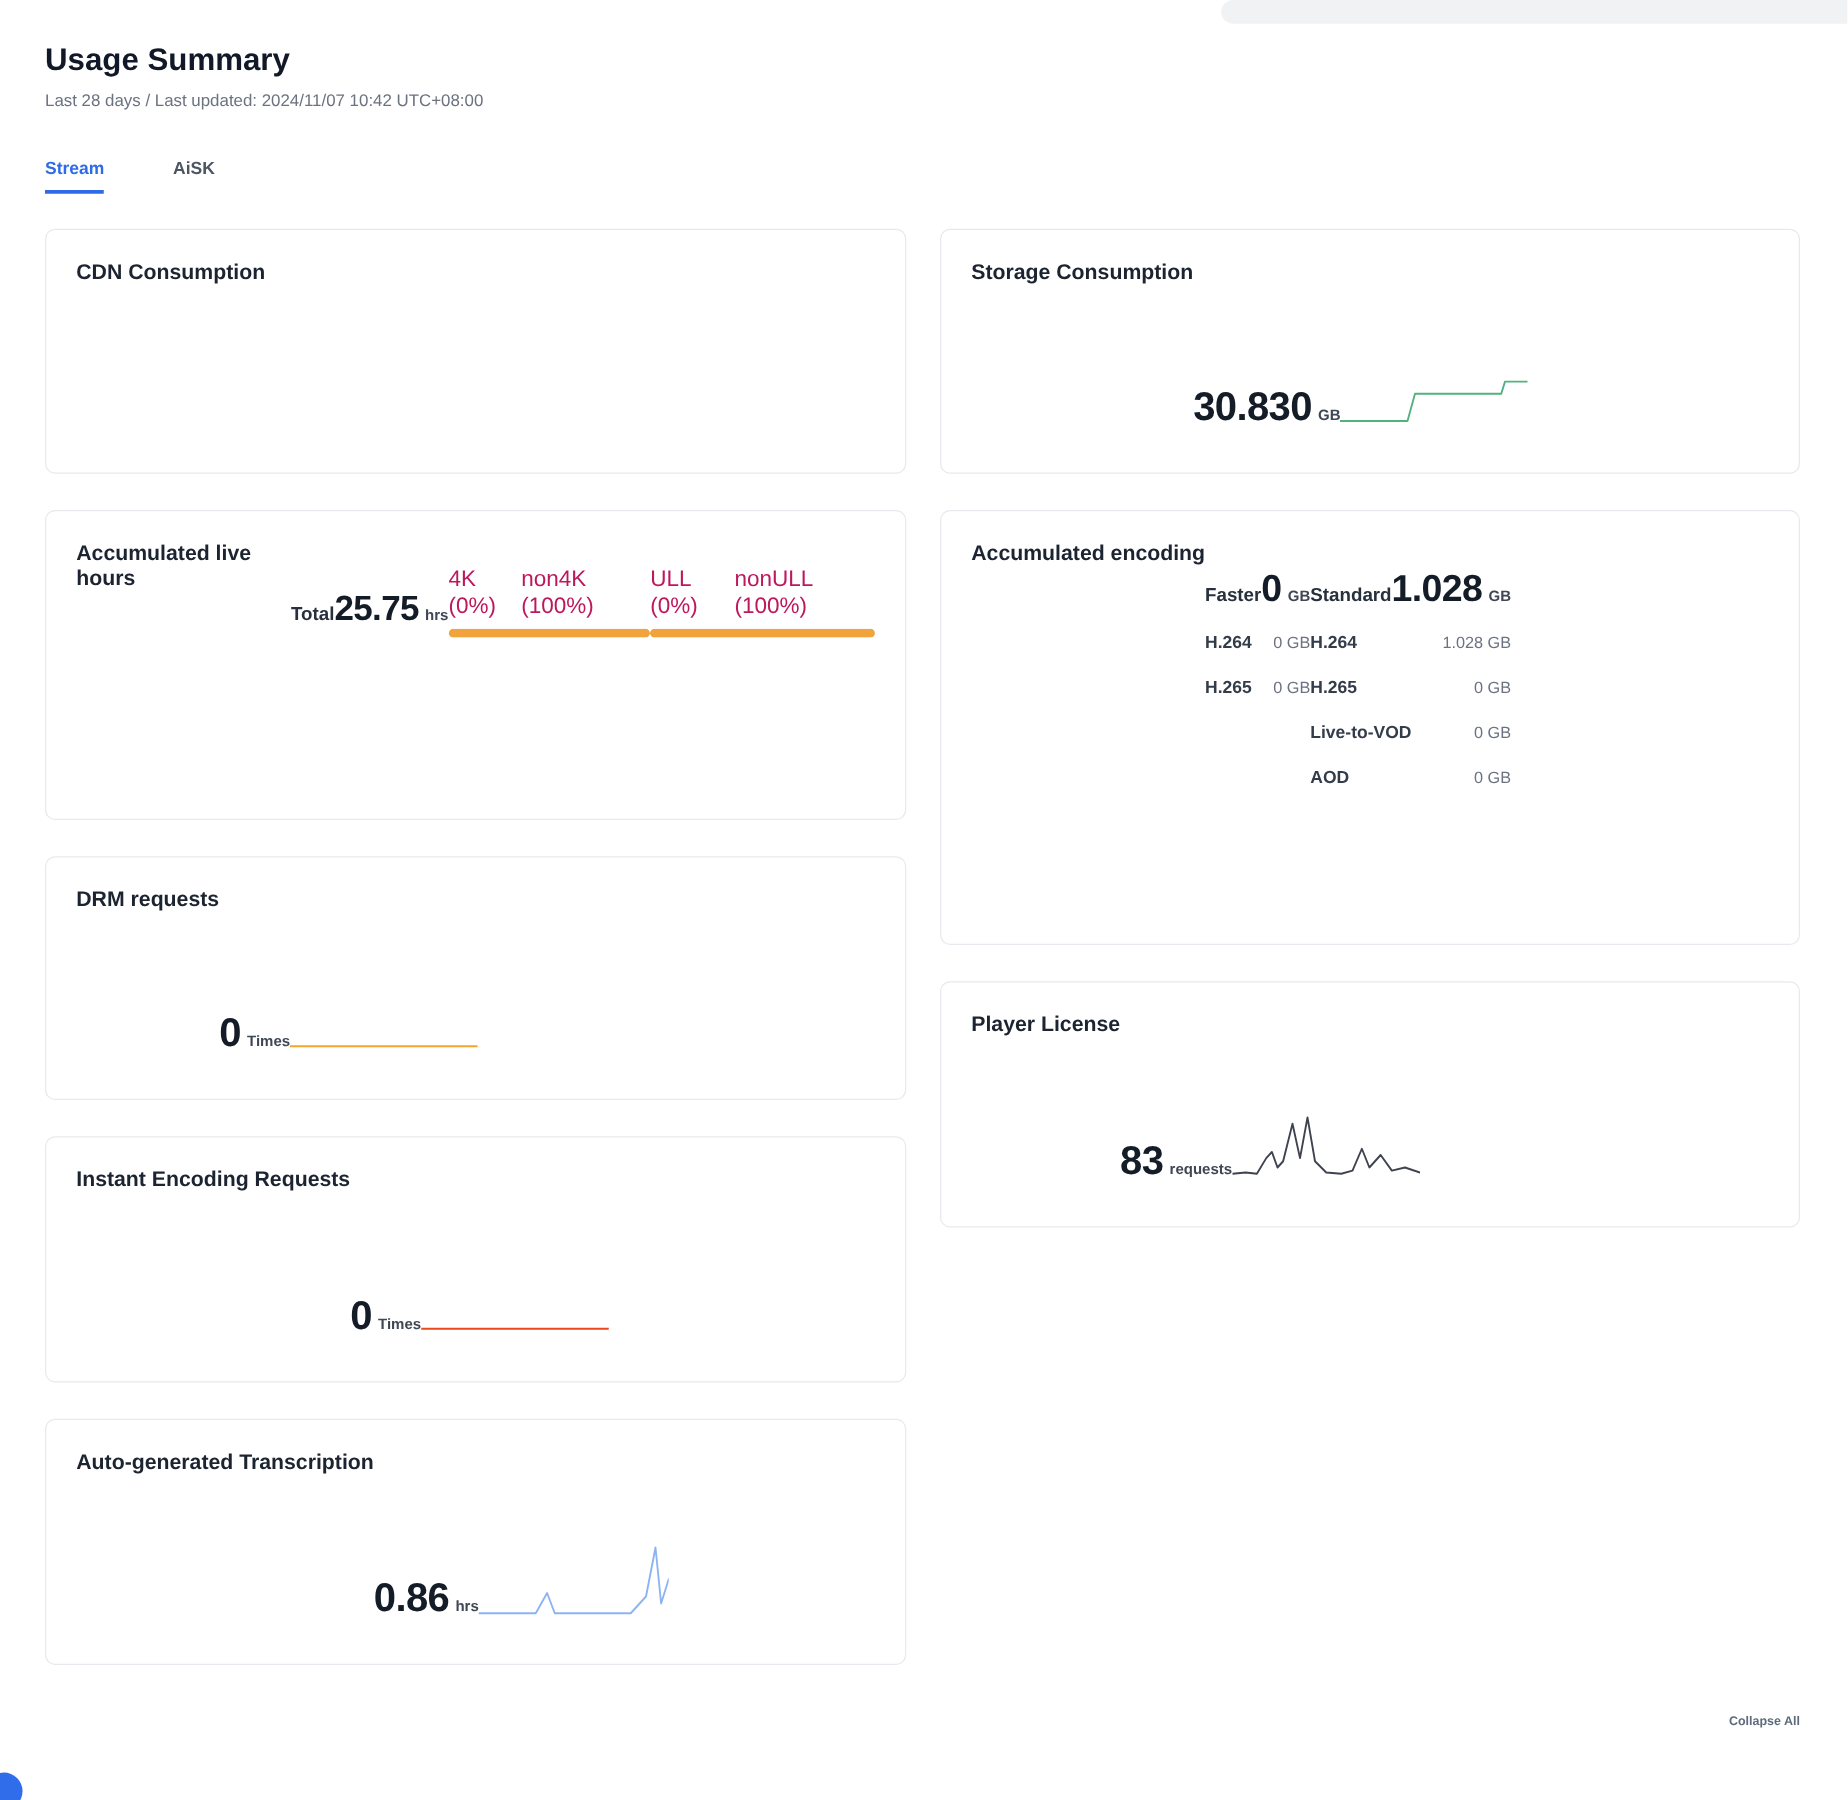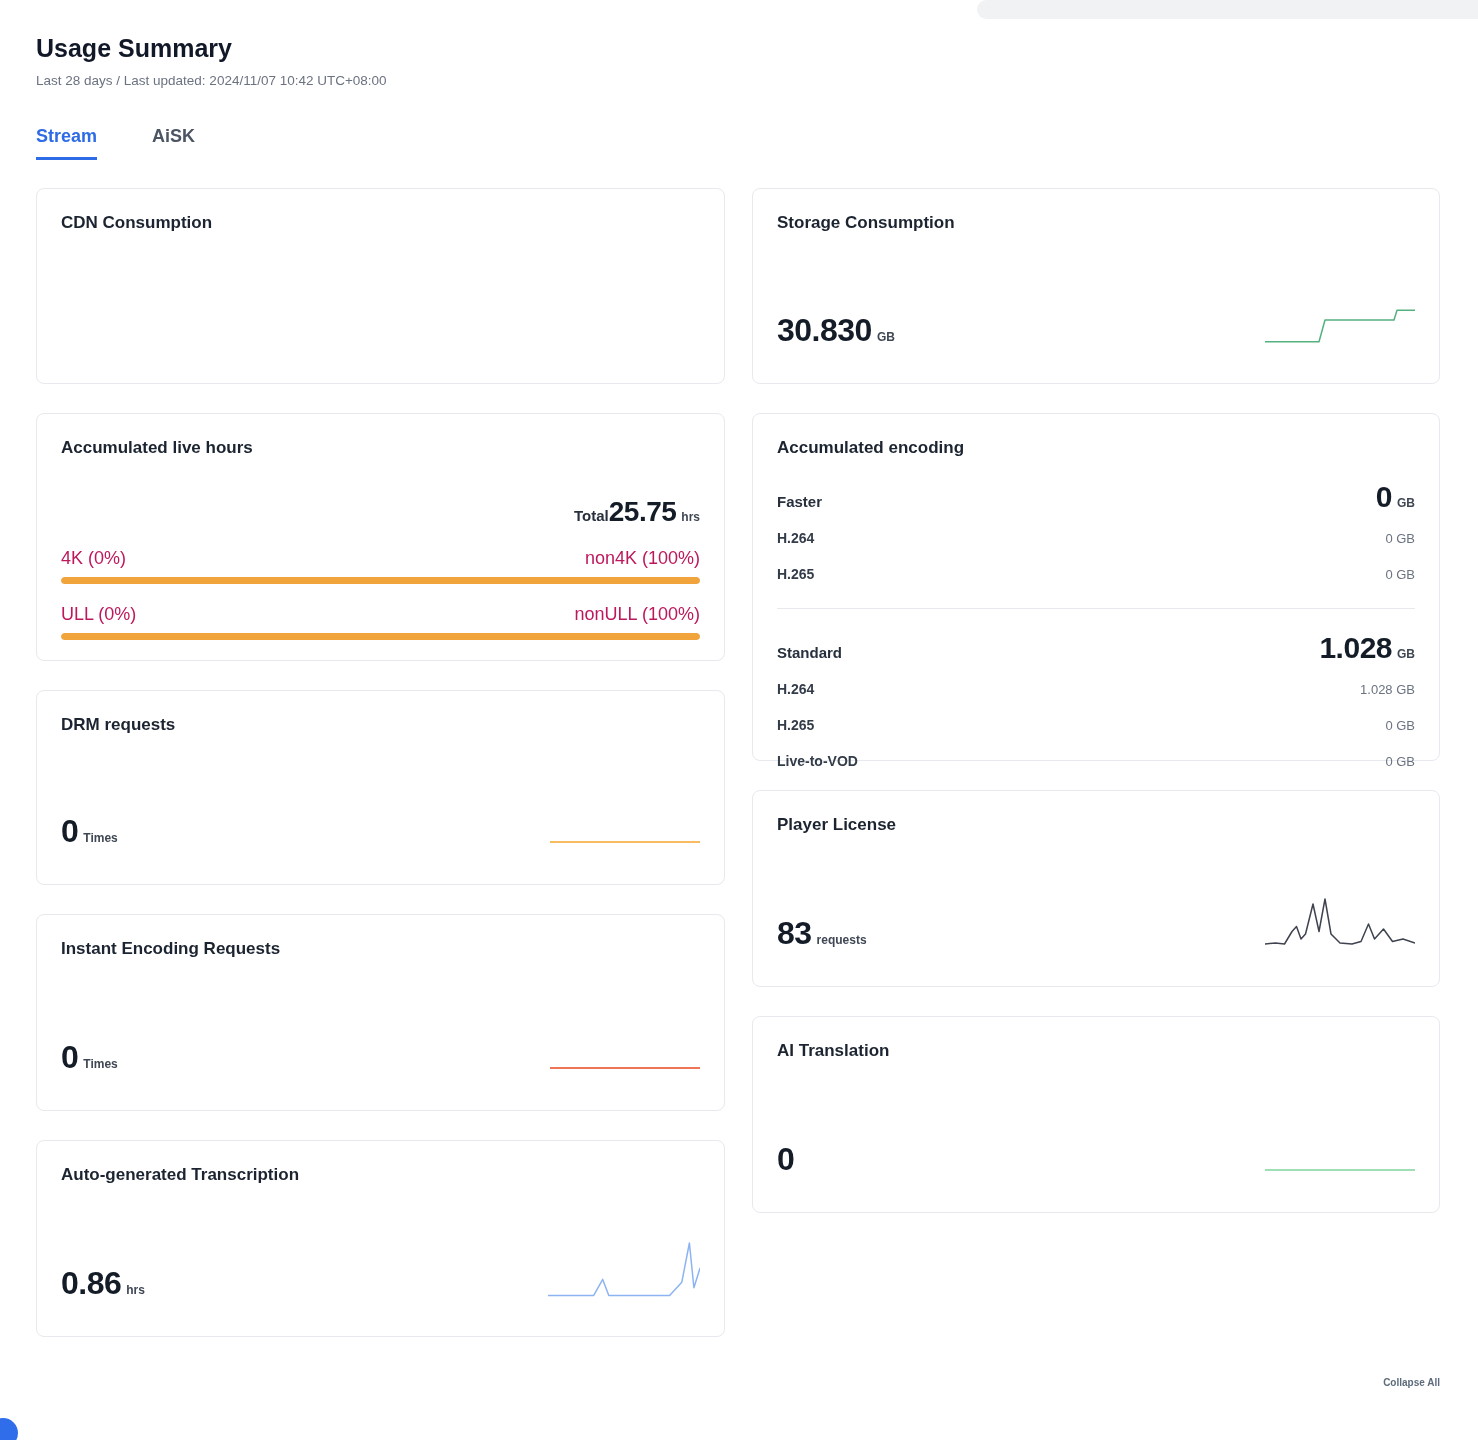--- a/index.html
+++ b/index.html
@@ -16,31 +16,31 @@
   .fab-edge {
     position:absolute; left:-12px; bottom:-8px; width:30px; height:30px;
     border-radius:50%; background:#2f6deb;
   }
   .page { padding:34px 38px 26px 36px; position:relative; }
 
   .page-title { font-size:25px; font-weight:700; color:#111827; margin:0; }
   .page-subtitle { font-size:13.5px; color:#6b7280; margin-top:10px; }
 
   .tabs { display:flex; gap:55px; margin-top:38px; }
-  .tab { font-size:18px; font-weight:700; color:#4b5563; padding-bottom:10px; cursor:pointer; }
+  .tab { font-size:14px; font-weight:700; color:#4b5563; padding-bottom:10px; cursor:pointer; }
   .tab.active { color:var(--accent, #2e6be6); border-bottom:3px solid var(--accent, #2e6be6); }
 
   .grid { display:flex; gap:27px; margin-top:28px; }
   .col { display:flex; flex-direction:column; gap:29px; }
   .col-left  { width:689px; }
   .col-right { width:688px; }
 
   .card {
     background:#fff; border:1px solid #e7e9ee; border-radius:8px;
-    padding:24px; display:flex; flex-direction:column;
+    padding:24px; display:flex; 
   }
   .h-sm  { height:196px; }
   .h-live{ height:248px; }
   .h-drm { height:195px; }
   .h-enc { height:348px; }
   .h-md  { height:197px; }
 
   .card-title { font-size:17px; font-weight:700; color:#1b2430; margin:0; }
 
   .metric-row { margin-top:auto; display:flex; justify-content:space-between; align-items:flex-end; padding-bottom:10px; }
@@ -231,31 +231,20 @@
         <div class="metric-row">
           <div class="metric">
             <span class="big">83</span><span class="unit">requests</span>
           </div>
           <svg class="spark" width="150" height="56" viewBox="0 0 150 56">
               <polyline points="0.0,48.0 10.5,47.0 19.5,48.0 27.0,35.5 31.5,30.5 36.0,43.0 40.5,38.0 48.0,8.0 54.0,35.5 60.0,3.0 66.0,38.0 75.0,47.0 87.0,48.0 96.0,45.5 103.5,28.0 109.5,43.0 118.5,33.0 127.5,45.5 138.0,43.0 150.0,47.0" fill="none" stroke="#3f4350" stroke-width="1.5" stroke-linejoin="round" stroke-linecap="round"></polyline>
             </svg>
         </div>
       </section>
 
-      <section class="card h-md">
-        <h2 class="card-title">AI Translation</h2>
-        <div class="metric-row">
-          <div class="metric">
-            <span class="big">0</span><span class="unit"></span>
-          </div>
-          <svg class="spark" width="150" height="16" viewBox="0 0 150 16">
-              <polyline points="0.0,8.0 150.0,8.0" fill="none" stroke="#7ed49e" stroke-width="1.5" stroke-linejoin="round" stroke-linecap="round"></polyline>
-            </svg>
-        </div>
-      </section>
 
     </div>
   </div>
 
   <div class="footer">
     <span class="collapse-all">Collapse All</span>
   </div>
 
 </div>
 

